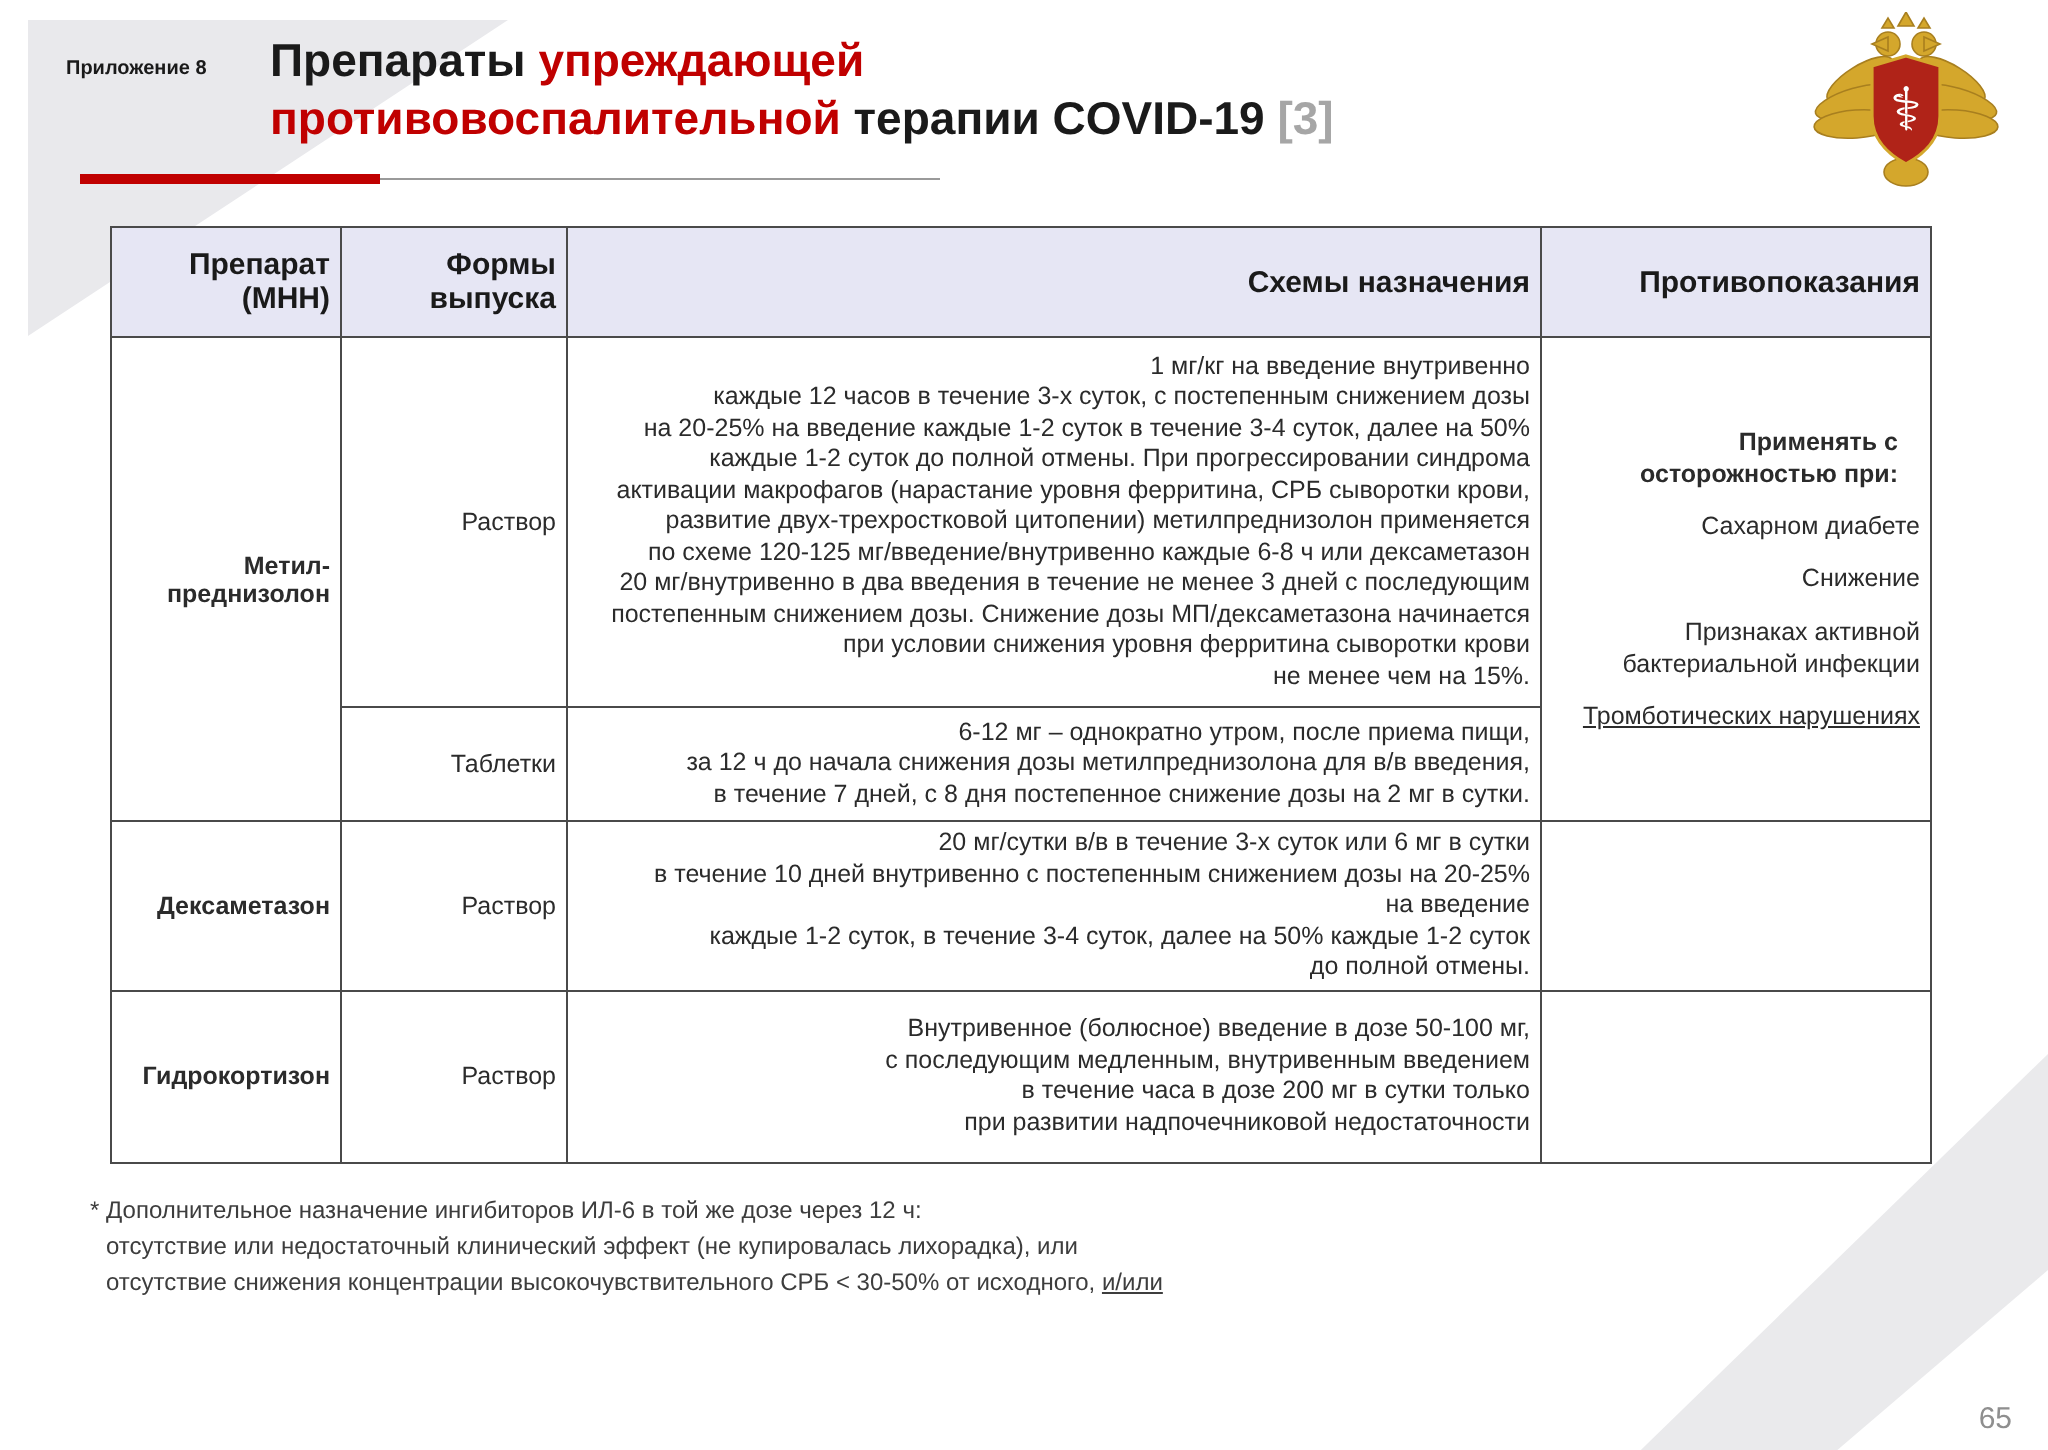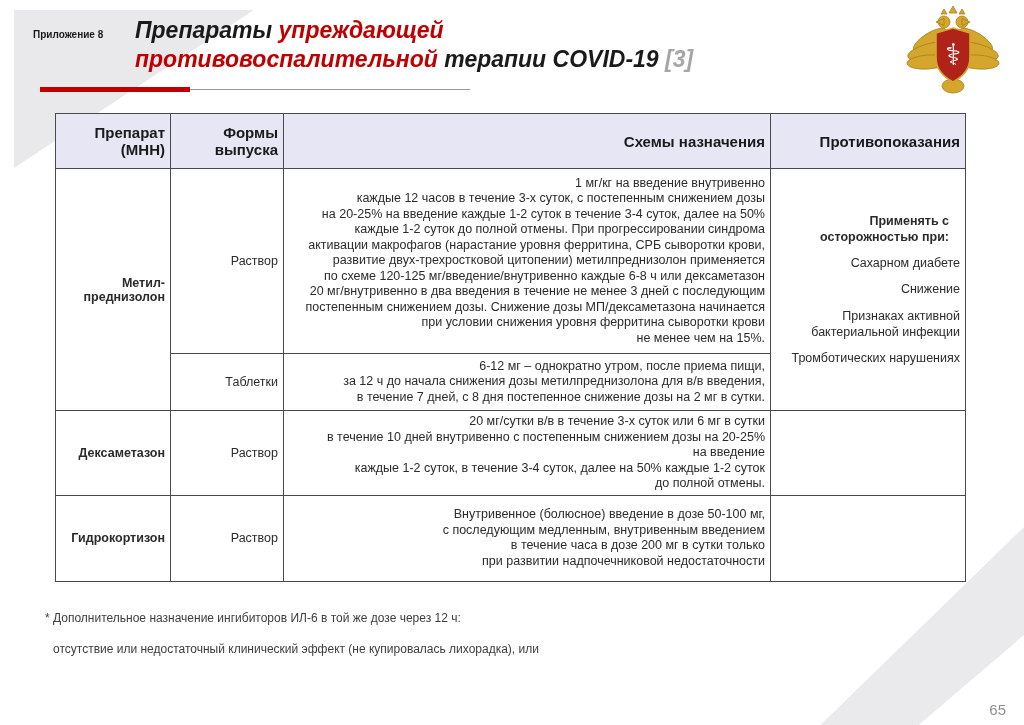--- a/index.html
+++ b/index.html
@@ -20,21 +20,21 @@
     background:#eaeaec;
     clip-path:polygon(13% 100%, 100% 12%, 100% 60%, 55% 100%);
   }
   
   .appendix{
     position:absolute;left:33px;top:29px;
     font-size:10px;font-weight:bold;color:#1a1a1a;
   }
   .title{
     position:absolute;left:135px;top:16px;width:720px;
-    font-size:23px;font-weight:bold;line-height:1.28;color:#1a1a1a;font-style:italic;
+    font-size:23px;font-weight:bold;line-height:1.28;color:#1a1a1a;
   }
   .title .red{color:#c00000;}
   .title .ref{color:#a6a6a6;}
   .title-rule{
     position:absolute;left:40px;top:87px;width:430px;height:6px;
   }
   .title-rule .bar{
     position:absolute;left:0;top:0;width:150px;height:5px;background:#c00000;
   }
   .title-rule .line{
@@ -65,27 +65,27 @@
   }
   .multiline{white-space:pre-line;}
   .cell-center{text-align:center;}
   .cell-scheme{text-align:center;line-height:1.24;}
   .cell-drug{text-align:center;font-weight:bold;}
   .cell-contra{
     text-align:left;vertical-align:middle;padding:8px 11px;line-height:1.3;
   }
   .cell-contra .lead{font-weight:bold;margin:0 11px 10px 0;}
   .cell-contra p{margin:0 0 10px 0;}
-  .cell-contra p:last-child{margin-bottom:0;}
+  .cell-contra p:last-child{margin-bottom:0;text-decoration:underline;}
   
   .footnote{
     position:absolute;left:45px;top:597px;width:620px;
     font-size:12px;line-height:1.48;color:#3d3d3d;
   }
-  .footnote .fn-line{padding-left:8px;margin-top:13px;}
+  .footnote .fn-line{padding-left:8px;}
   .footnote .fn-line.first{padding-left:0;}
   .footnote .ul{text-decoration:underline;}
   .page-number{
     position:absolute;right:18px;bottom:7px;
     font-size:15px;color:#8f8f8f;
   }
 </style>
 </head>
 <body>
 
@@ -199,15 +199,16 @@
 при развитии надпочечниковой недостаточности</td>
       <td></td>
     </tr>
   </tbody>
     </table>
 </div>
 
 <div class="footnote">
   <div class="fn-line first">* Дополнительное назначение ингибиторов ИЛ-6 в той же дозе через 12 ч:</div>
   <div class="fn-line">отсутствие или недостаточный клинический эффект (не купировалась лихорадка), или</div>
+  <div class="fn-line"><span>отсутствие снижения концентрации высокочувствительного СРБ &lt; 30-50% от исходного, </span><span class="ul">и/или</span></div>
 </div>
 
 <div class="page-number">65</div>
 
 </body></html>

